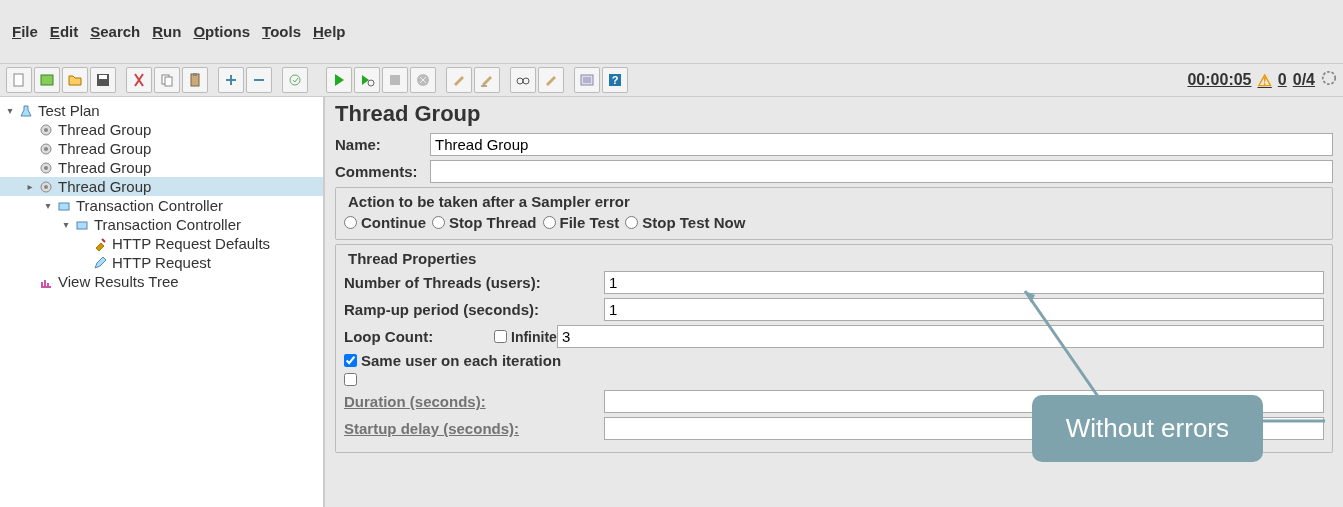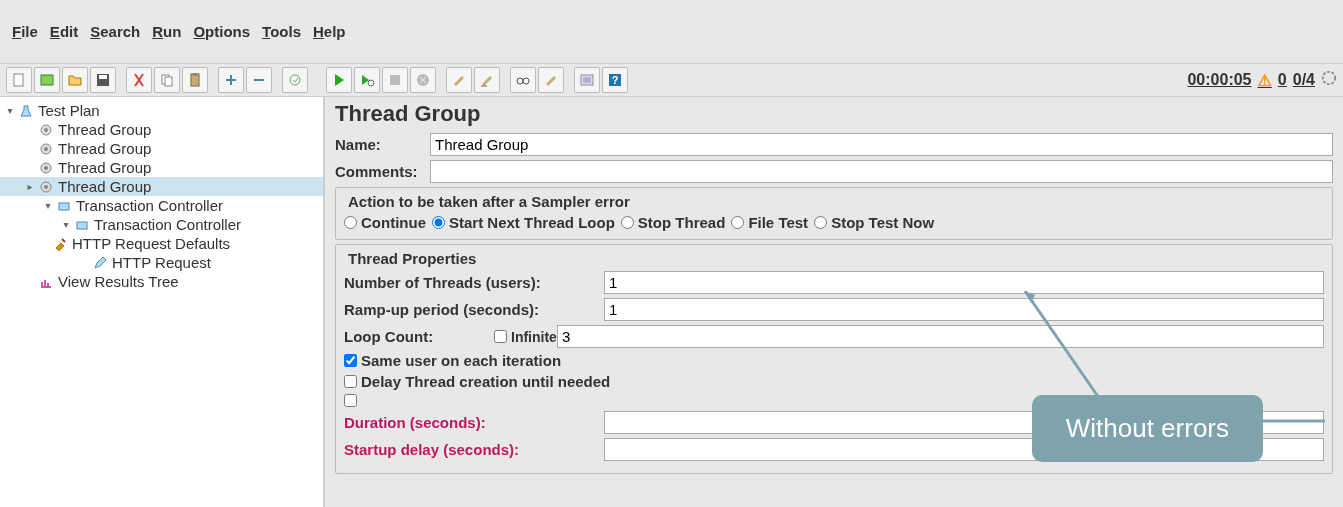--- a/index.html
+++ b/index.html
@@ -33,21 +33,21 @@
 
 .fieldset { border: 1px solid #bbb; border-radius: 2px; margin-bottom: 4px; padding: 6px 8px 8px; }
 .fieldset-title { font-weight: bold; font-size: 15px; margin: -14px 0 4px 0; background: #e8e8e8; display: inline-block; padding: 0 4px; }
 .radio-row { display: flex; align-items: center; gap: 6px; font-weight: bold; font-size: 15px; flex-wrap: wrap; }
 .radio-row label { display: flex; align-items: center; gap: 4px; }
 
 .prop-row { display: flex; align-items: center; margin-bottom: 4px; }
 .prop-row .plabel { font-weight: bold; font-size: 15px; min-width: 260px; }
 .prop-row input[type=text] { flex: 1; border: 1px solid #aaa; padding: 2px 4px; font-size: 15px; background: #fff; }
 .check-row { font-weight: bold; font-size: 15px; margin-bottom: 4px; display: flex; align-items: center; gap: 4px; }
-.disabled-label { color: #be185d; }
+.disabled-label { color: #737373; text-decoration: underline; }
 
 
 .callout { position: absolute; right: 80px; top: 298px; background: #7fa3ad; color: #fff; font-size: 26px; font-weight: 500; padding: 18px 34px; border-radius: 10px; z-index: 10; }
 .callout-arrow { position: absolute; left: 690px; top: 184px; z-index: 9; }
 
 input[type=radio], input[type=checkbox] { margin: 0; }
 </style>
 </head>
 <body>
 
@@ -255,21 +255,21 @@
         </div>
         <div class="tree-node" style="padding-left: 60px;">
           <span class="tree-toggle">▾</span>
           <span class="tree-icon">
             <svg width="14" height="14" viewBox="0 0 14 14">
               <rect x="2" y="4" width="10" height="7" fill="#adf" stroke="#58a"></rect>
             </svg>
           </span>
           <span>Transaction Controller</span>
         </div>
-        <div class="tree-node" style="padding-left: 38px; text-align: center;">
+        <div class="tree-node" style="padding-left: 78px; text-align: center;">
           <span class="tree-toggle"></span>
           <span class="tree-icon">
             <svg width="14" height="14" viewBox="0 0 14 14">
               <path d="M3 11l5-5 3 3-5 5z" fill="#c90" stroke="#a70"></path>
               <path d="M9 2l3 3" stroke="#a33" stroke-width="2"></path>
             </svg>
           </span>
           <span>HTTP Request Defaults</span>
         </div>
         <div class="tree-node" style="padding-left: 78px;">
@@ -304,24 +304,20 @@
       <label>Comments:</label>
       <input type="text" value="" style="">
     </div>
 
     <div class="fieldset">
       <div class="fieldset-title">Action to be taken after a Sampler error</div>
       <div class="radio-row">
         <label>
             <input type="radio" name="act" style="">
             <span>Continue</span>
-          </label>
-        <label>
-            <input type="radio" name="act" checked="" style="">
-            <span>Start Next Thread Loop</span>
           </label>
         <label>
             <input type="radio" name="act" style="">
             <span>Stop Thread</span>
           </label>
         <label>
             <input type="radio" name="act" style="">
             <span>File Test</span>
           </label>
         <label>
@@ -350,24 +346,20 @@
         </label>
         <input type="text" value="3" style="">
       </div>
 
       <div class="check-row">
         <input type="checkbox" checked="" style="">
         <span>Same user on each iteration</span>
       </div>
       <div class="check-row">
         <input type="checkbox" style="">
-        <span>Delay Thread creation until needed</span>
-      </div>
-      <div class="check-row">
-        <input type="checkbox" style="">
       </div>
 
       <div class="prop-row">
         <span class="plabel disabled-label">Duration (seconds):</span>
         <input type="text" disabled="" style="">
       </div>
       <div class="prop-row">
         <span class="plabel disabled-label">Startup delay (seconds):</span>
         <input type="text" disabled="" style="">
       </div>

